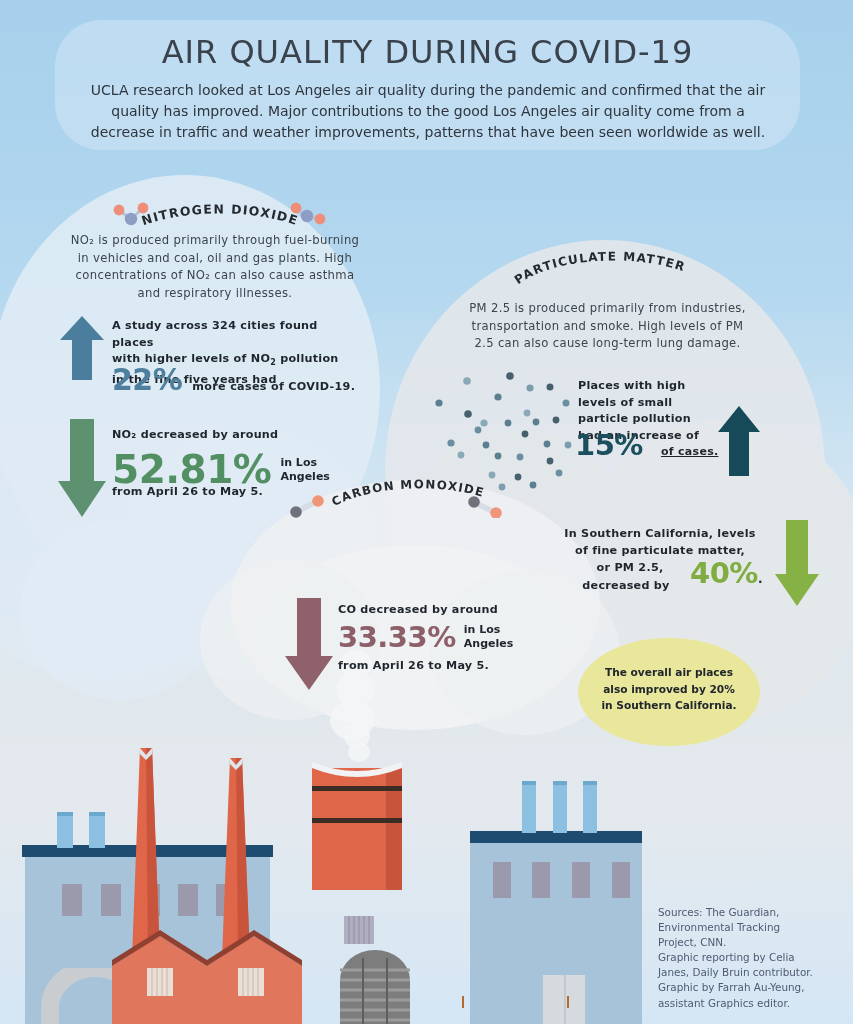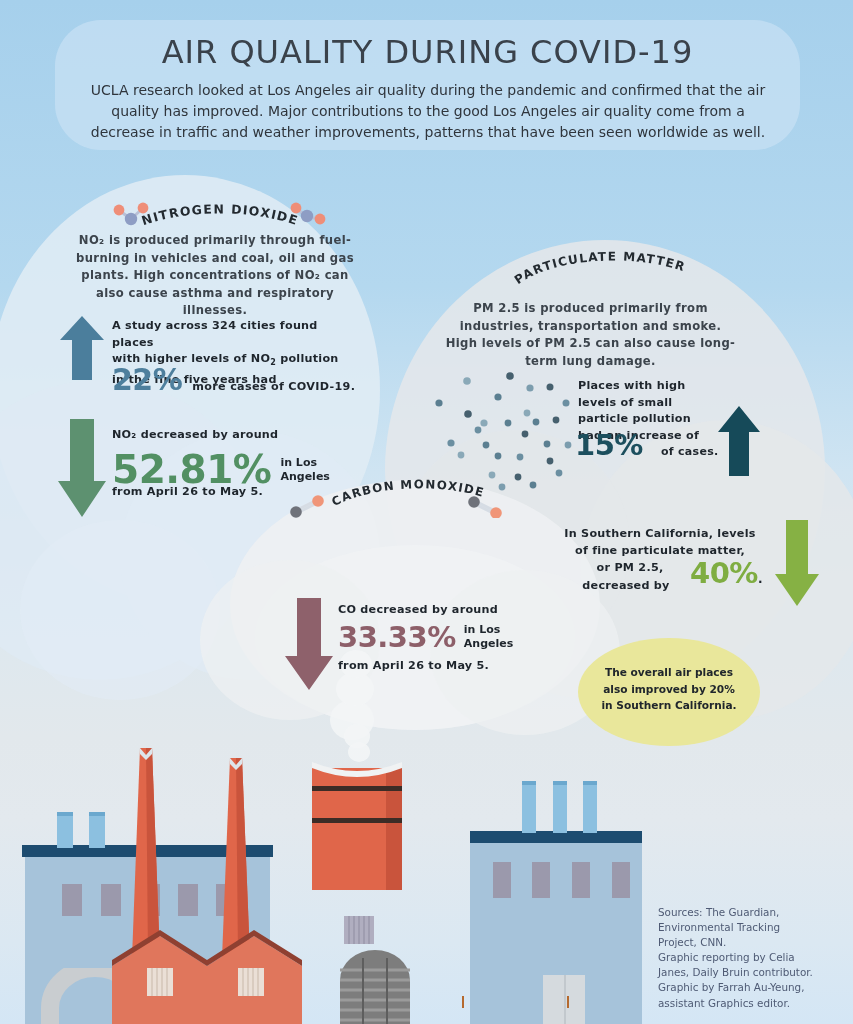--- a/index.html
+++ b/index.html
@@ -54,21 +54,20 @@
   }
 
   
   .mol{position:absolute;}
 
   
   .body-txt{
     position:absolute;text-align:center;color:#3c444c;
     font-size:11.6px;line-height:17.5px;letter-spacing:.35px;
     font-family:"DejaVu Sans",sans-serif;
-    font-weight:bold;
   }
   .stat-txt{
     position:absolute;color:#1e252c;font-weight:bold;
     font-size:11.2px;line-height:16.5px;letter-spacing:.25px;
     font-family:"DejaVu Sans",sans-serif;
   }
   .bignum{font-weight:bold;font-family:"DejaVu Sans",sans-serif;}
 
   
   .arrow{position:absolute;}
@@ -178,21 +177,21 @@
 
   <svg class="arc" style="left:498px;top:250px;width:210px;height:48px;" viewBox="0 0 210 48">
     <defs>
         <path id="arcPM" d="M 10,46 A 108,46 0 0 1 200,28"></path>
       </defs>
     <text font-size="12" letter-spacing="1.3">
       <textPath href="#arcPM" startOffset="50%" text-anchor="middle">PARTICULATE MATTER</textPath>
     </text>
   </svg>
 
-  <div class="body-txt" style="left:443px;top:300px;width:295px;">PM 2.5 is produced primarily from industries, transportation and smoke. High levels of PM 2.5 can also cause long-term lung damage.</div>
+  <div class="body-txt" style="left:460px;top:300px;width:295px;">PM 2.5 is produced primarily from industries, transportation and smoke. High levels of PM 2.5 can also cause long-term lung damage.</div>
 
   <svg style="position:absolute;left:430px;top:365px;width:185px;height:130px;">
     <circle cx="9" cy="38" r="3.6" fill="#5b7f91"></circle>
     <circle cx="37" cy="16" r="3.8" fill="#8aa9b8"></circle>
     <circle cx="80" cy="11" r="3.8" fill="#46606e"></circle>
     <circle cx="68" cy="32" r="3.6" fill="#5b7f91"></circle>
     <circle cx="100" cy="23" r="3.6" fill="#7c9dae"></circle>
     <circle cx="120" cy="22" r="3.5" fill="#46606e"></circle>
     <circle cx="38" cy="49" r="3.8" fill="#46606e"></circle>
     <circle cx="136" cy="38" r="3.5" fill="#6b8fa1"></circle>
@@ -219,21 +218,21 @@
   </svg>
 
   <div class="stat-txt" style="left:578px;top:378px;width:152px;text-align:left;">
     <div>Places with high</div>
     <div>levels of small</div>
     <div>particle pollution</div>
     <div>had an increase of</div>
   </div>
   <div style="position:absolute;left:575px;top:428px;display:flex;align-items:baseline;gap:18px;">
     <span class="bignum" style="font-size:29px;color:#1c4f5e;letter-spacing:-0.5px;">15%</span>
-    <span style="font-size:11px;font-weight:bold;color:#1e252c;letter-spacing:.3px;">of cases.</span>
+    <span style="font-size:11px;font-weight:bold;color:#1e252c;letter-spacing:.3px;text-decoration:underline;">of cases.</span>
   </div>
   <svg class="arrow" style="left:718px;top:406px;width:42px;height:70px;" viewBox="0 0 42 70">
     <polygon points="21,0 42,26 31,26 31,70 11,70 11,26 0,26" fill="#164a59"></polygon>
   </svg>
 
   <div class="stat-txt" style="left:560px;top:526px;width:200px;text-align:center;">
     <div>In Southern California, levels</div>
     <div>of fine particulate matter,</div>
   </div>
   <div class="stat-txt" style="left:560px;top:560px;width:140px;text-align:center;">or PM 2.5,</div>

